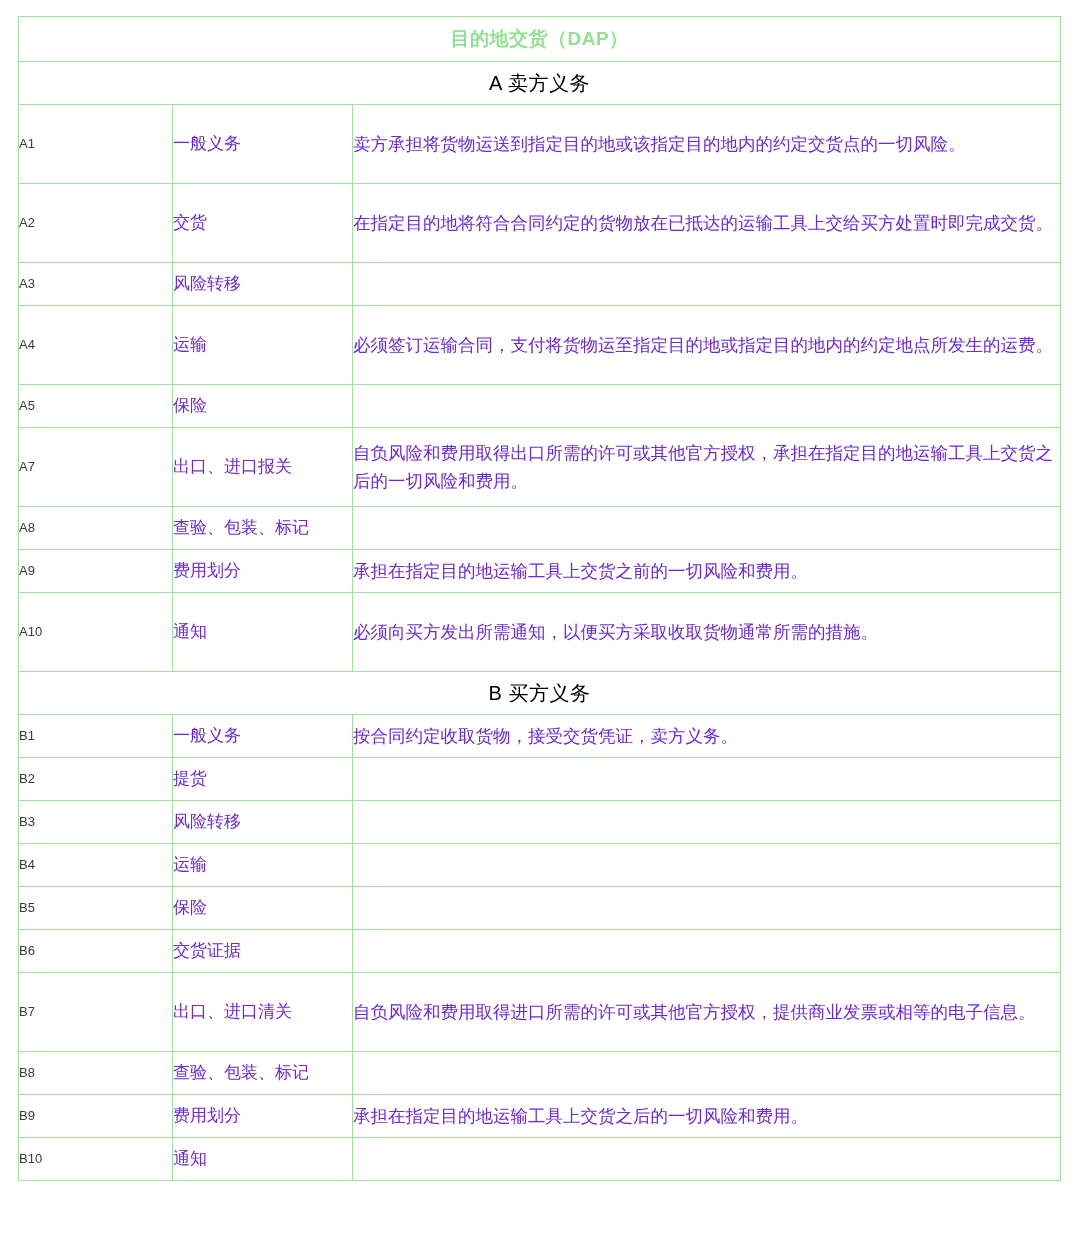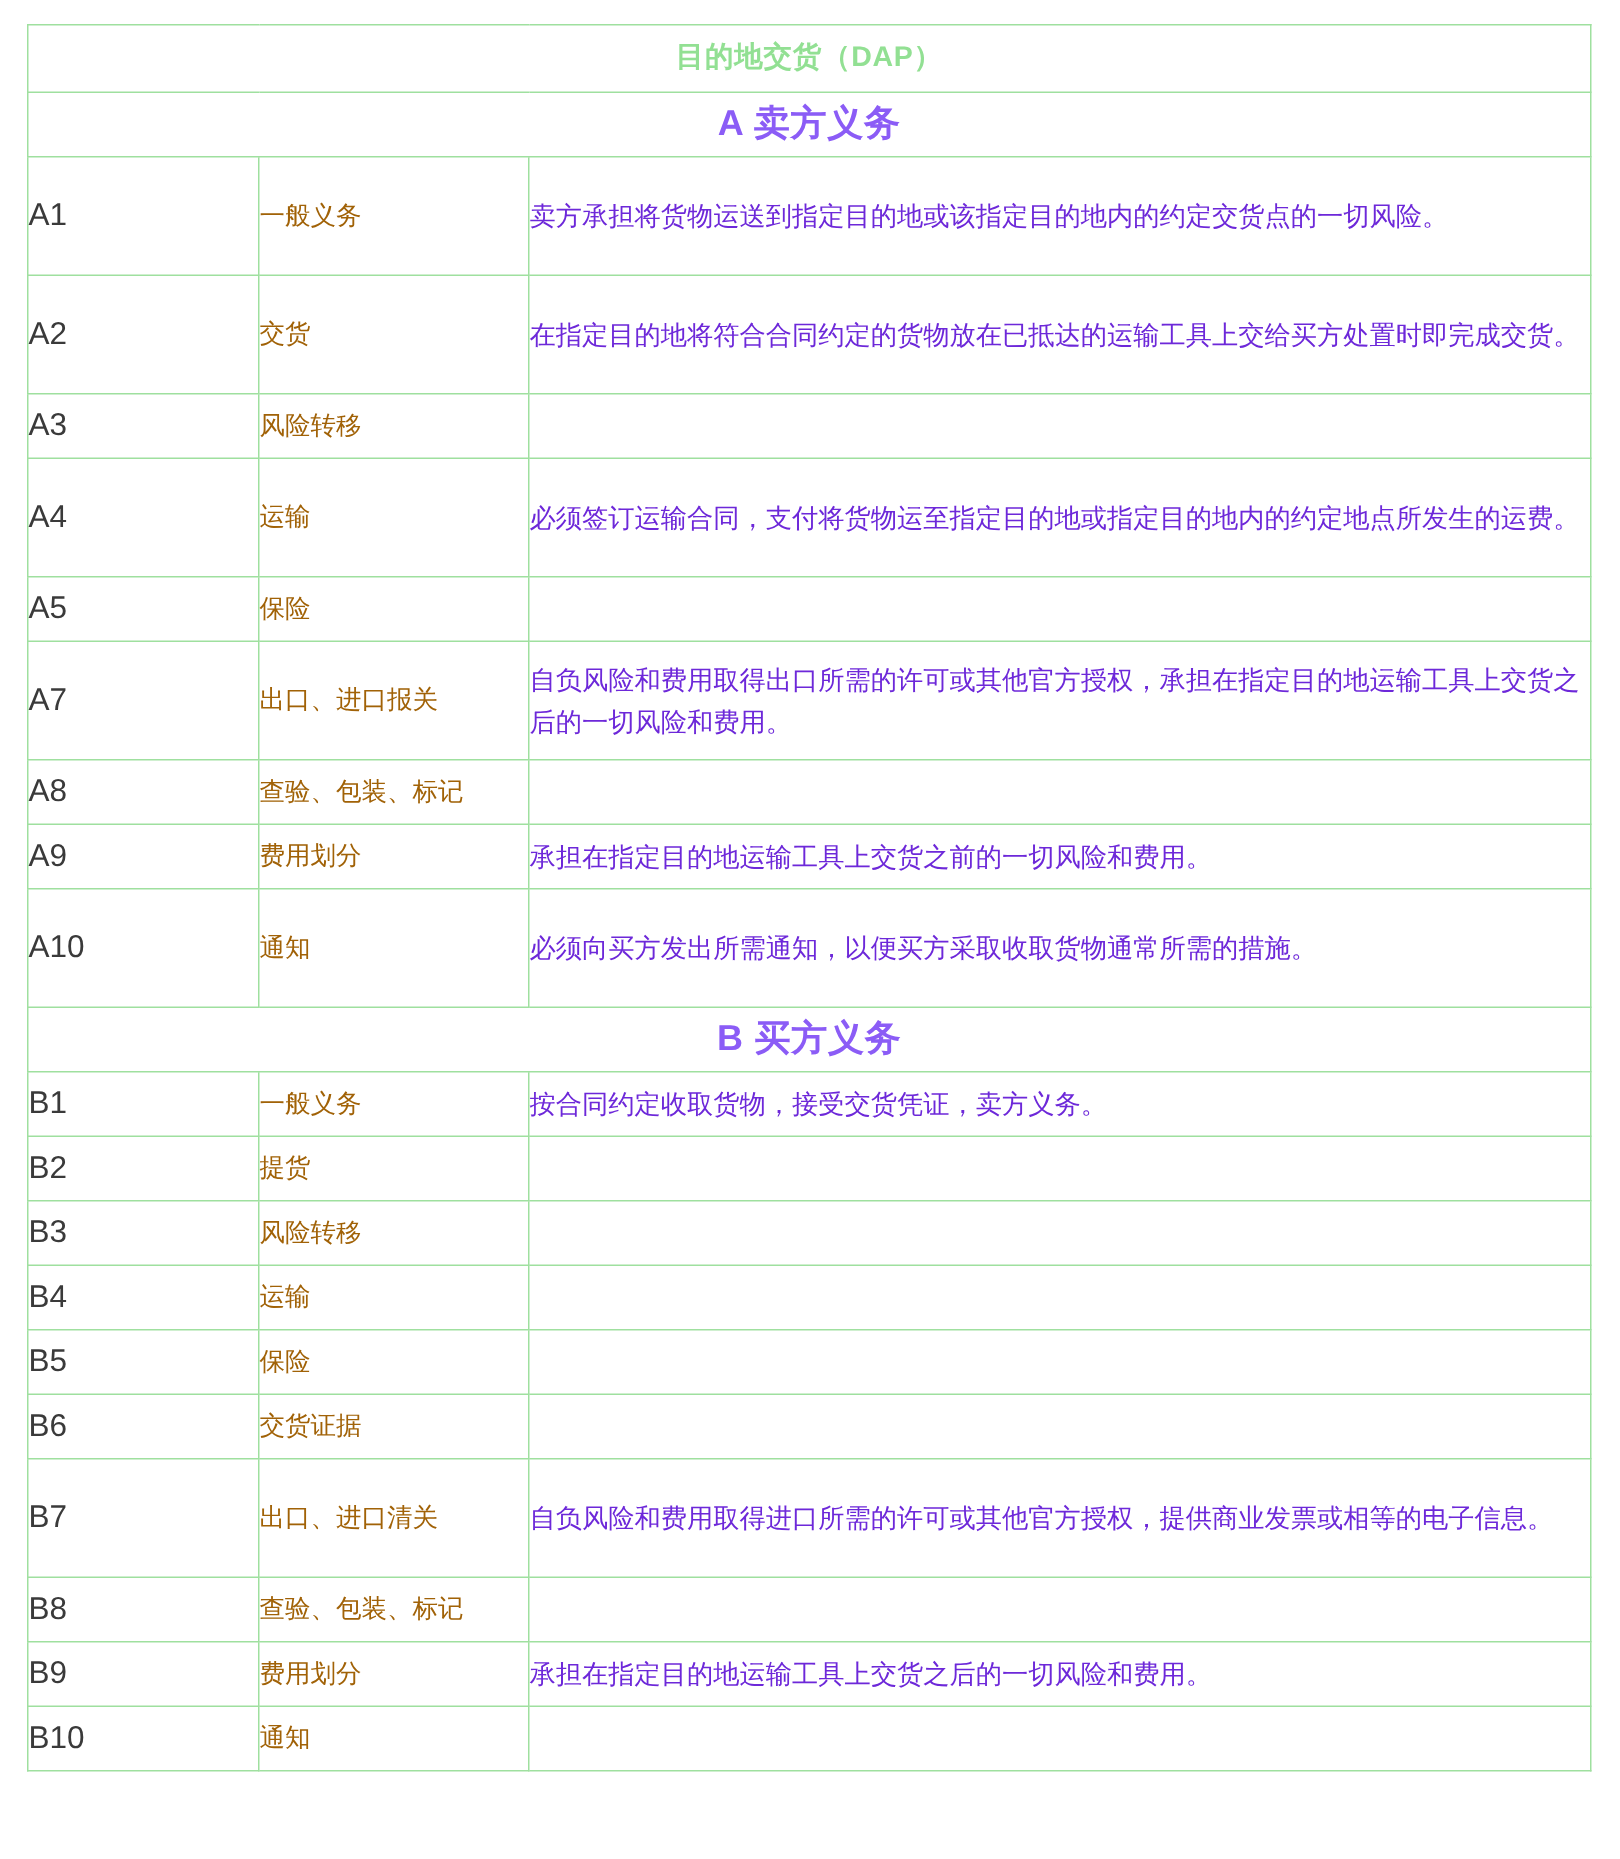--- a/index.html
+++ b/index.html
@@ -49,37 +49,37 @@
     letter-spacing: 0.5px;
     line-height: 1.2;
   }
 
   
   td.section-cell {
     text-align: center;
     height: 42px;
   }
   .section-text {
-    color: #8b5cf6;
-    font-weight: bold;
-    font-size: 24px;
+    color: #000000;
+    font-weight: normal;
+    font-size: 20px;
     letter-spacing: 0.5px;
     line-height: 1.2;
   }
 
   
   td.code-cell {
     padding: 10px 0 10px 14px;
     color: #3a3a3a;
-    font-size: 21px;
+    font-size: 13px;
     line-height: 1.55;
   }
   td.title-col-cell {
     padding: 10px 0 10px 18px;
-    color: #a16207;
+    color: #6d28d9;
     font-size: 17px;
     line-height: 1.55;
   }
   td.desc-cell {
     padding: 10px 14px 10px 14px;
     color: #6d28d9;
     font-size: 17.5px;
     line-height: 1.62;
   }
   tr.r-single td { height: 42px; }

